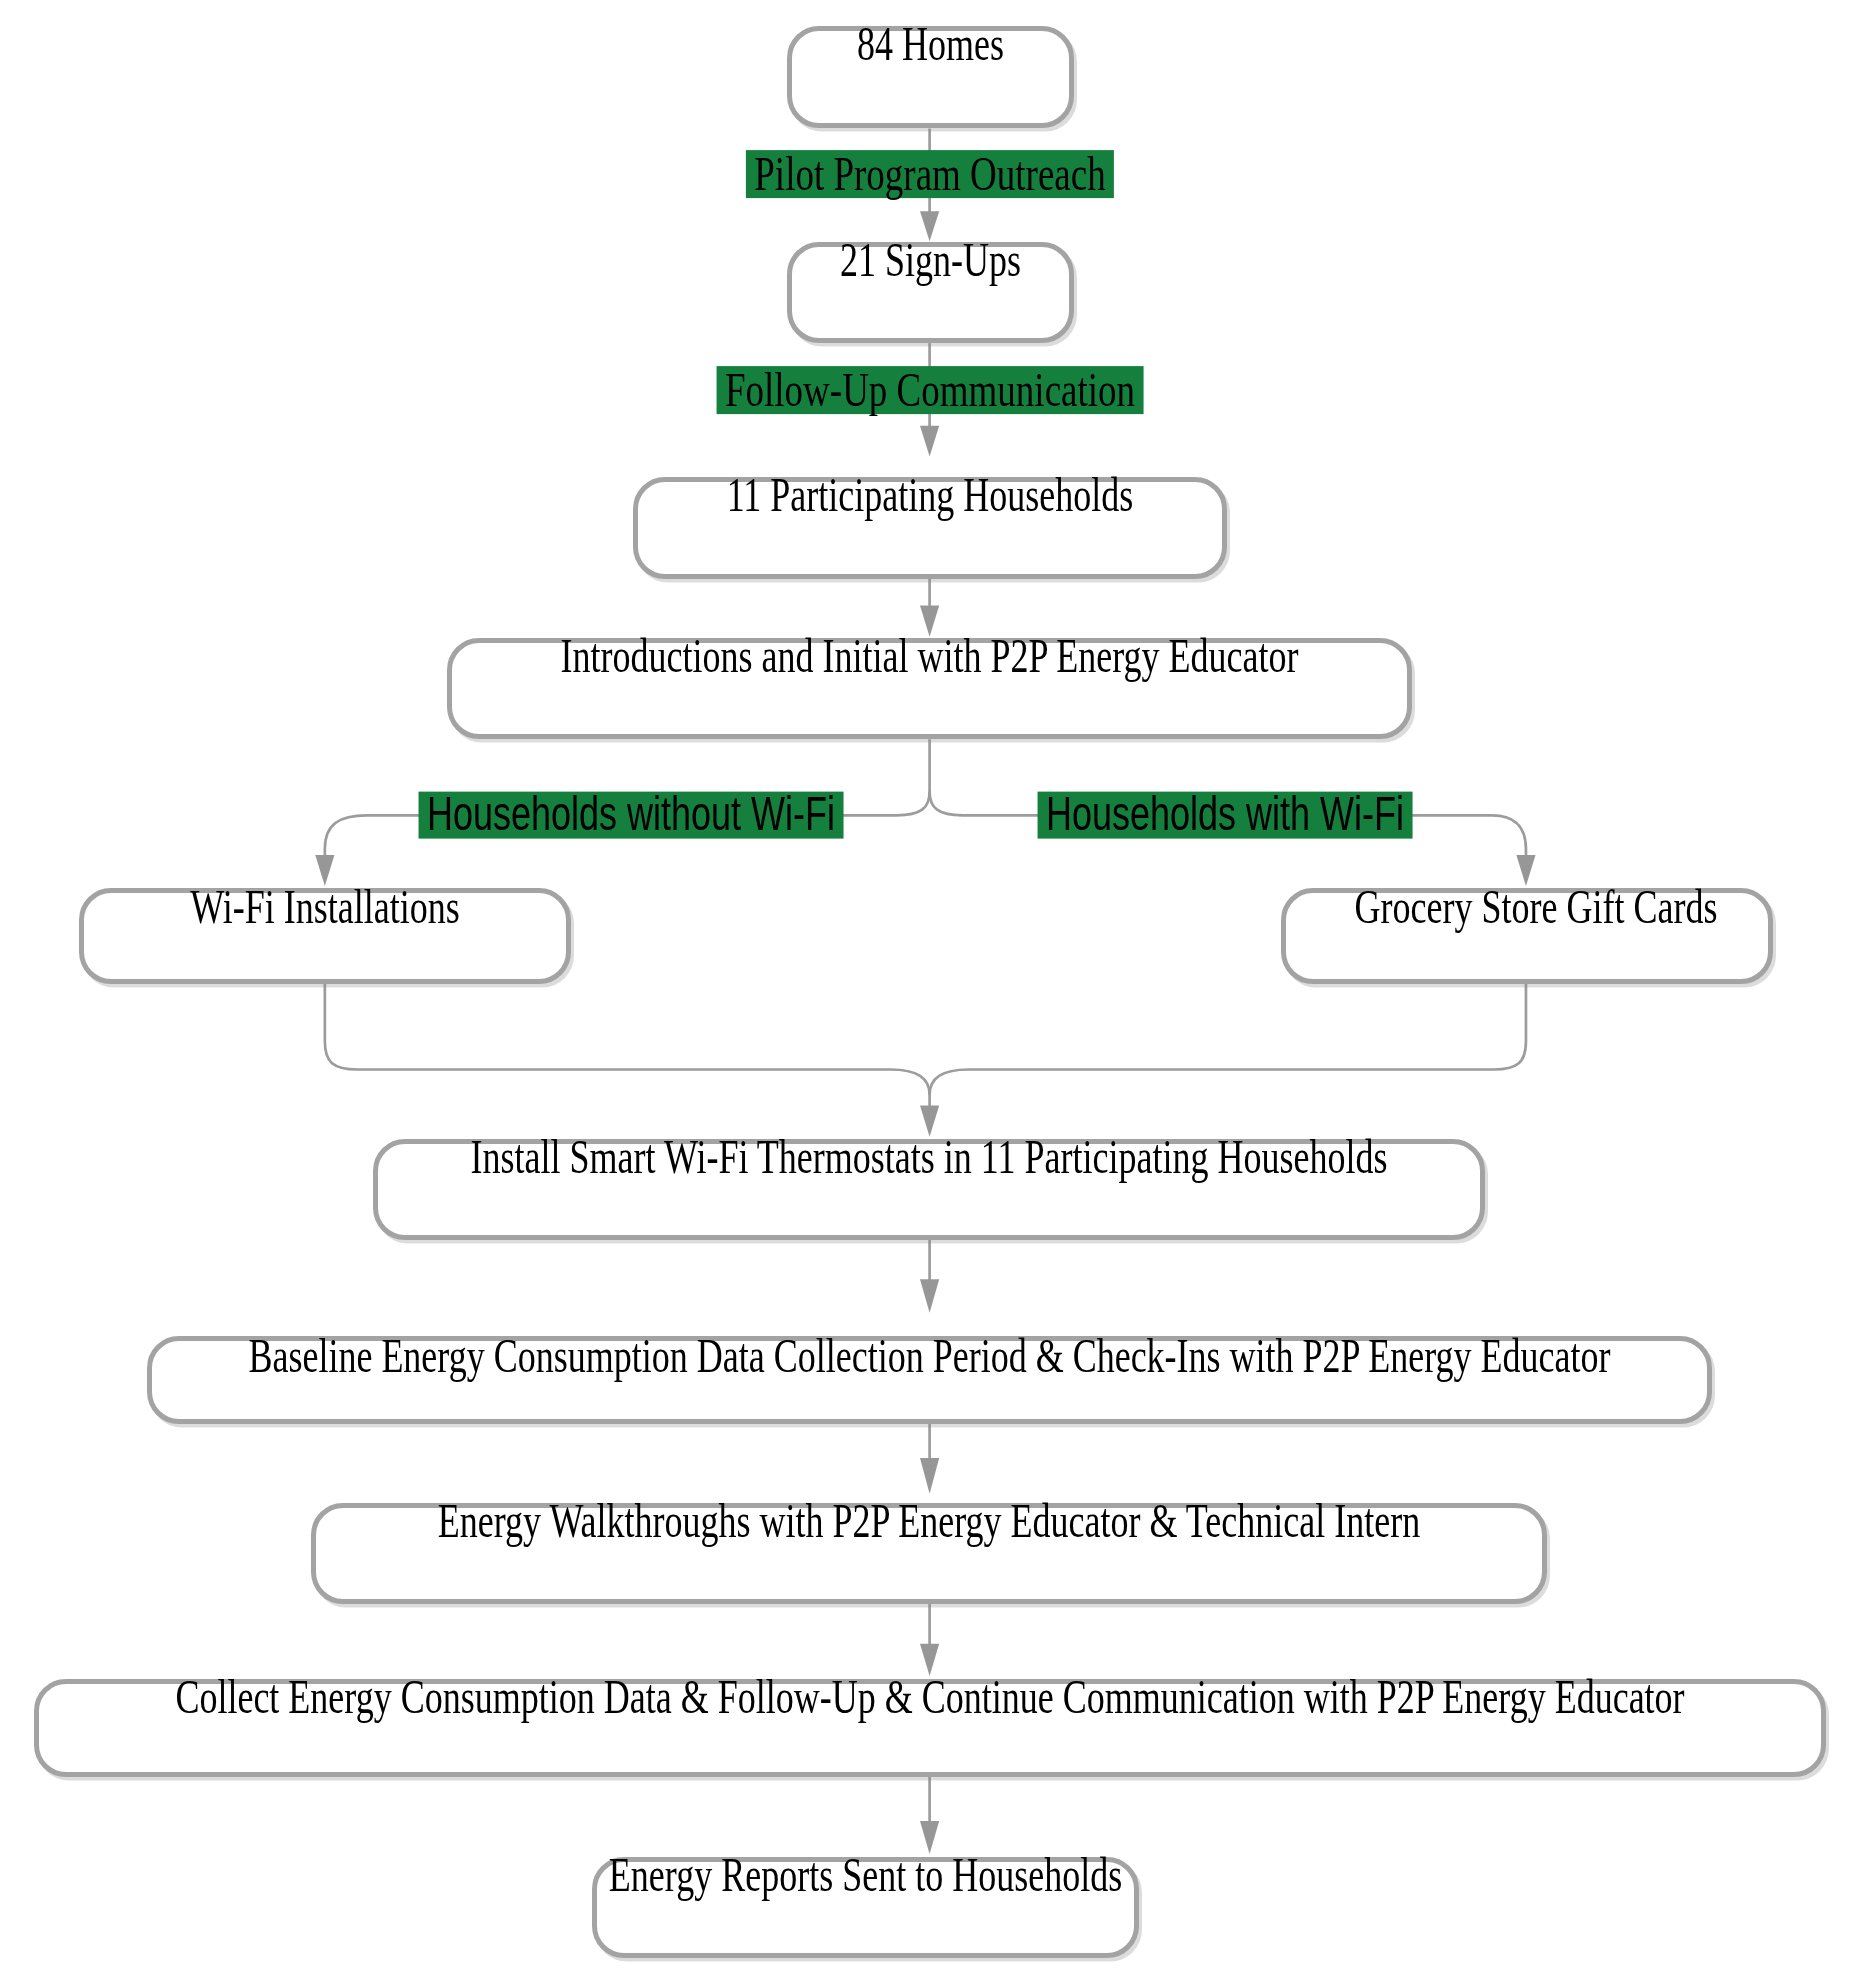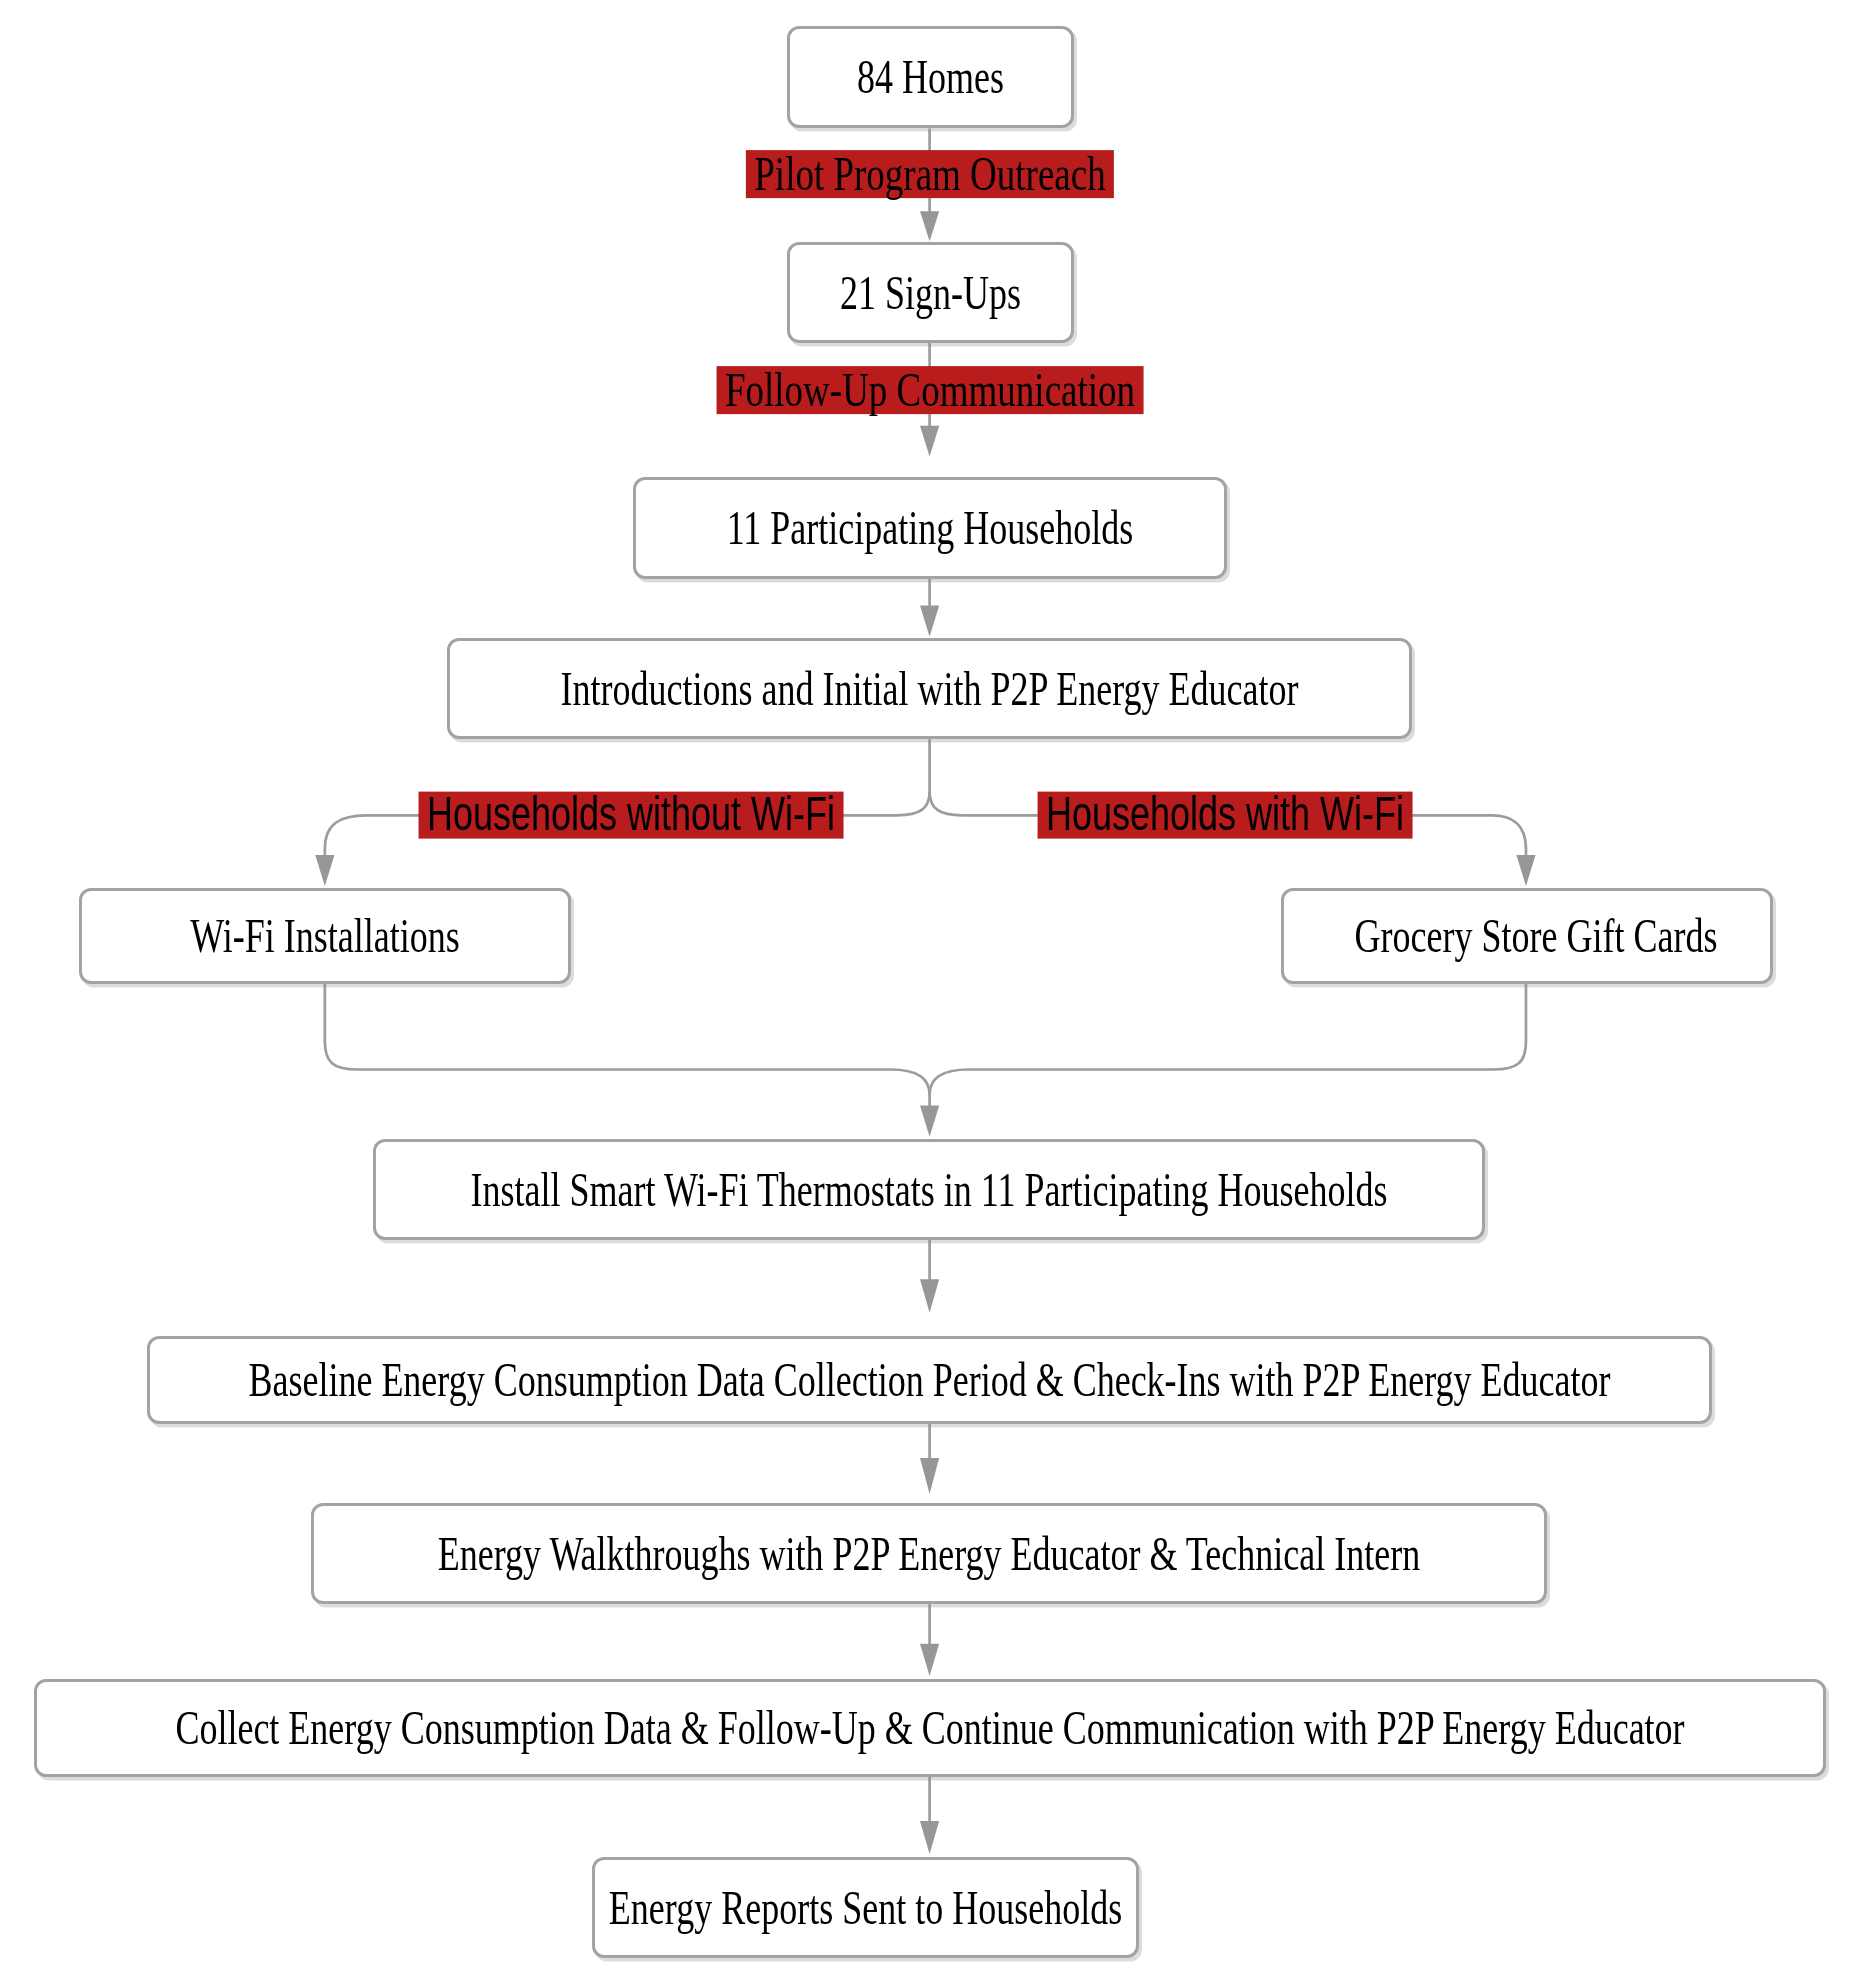--- a/index.html
+++ b/index.html
@@ -28,40 +28,39 @@
     stroke-width: 4.5;
   }
   .arrowhead {
     fill: #979797;
     stroke: none;
   }
   .node {
     position: absolute;
     box-sizing: border-box;
     background: #ffffff;
-    border: 3px solid #a3a3a3;
-    border-radius: 12px;
+    border: 5px solid #a3a3a3;
+    border-radius: 32px;
     box-shadow: 3px 3.6px 0 rgba(140,140,140,0.30);
     display: flex;
-    align-items: center;
     justify-content: center;
     text-align: center;
   }
   .node .lbl {
     display: inline-block;
     font-family: "Liberation Serif", serif;
     font-size: 36px;
     color: #000000;
     white-space: nowrap;
     transform: scaleY(1.32);
   }
   .edge-label {
     position: absolute;
     transform: translate(-50%, -50%);
-    background: #b91c1c;
+    background: #15803d;
     padding: 2.4px 8.4px;
     white-space: nowrap;
     text-align: center;
   }
   .edge-label .lbl {
     display: inline-block;
     color: #000000;
     white-space: nowrap;
     transform: scaleY(1.32);
   }

